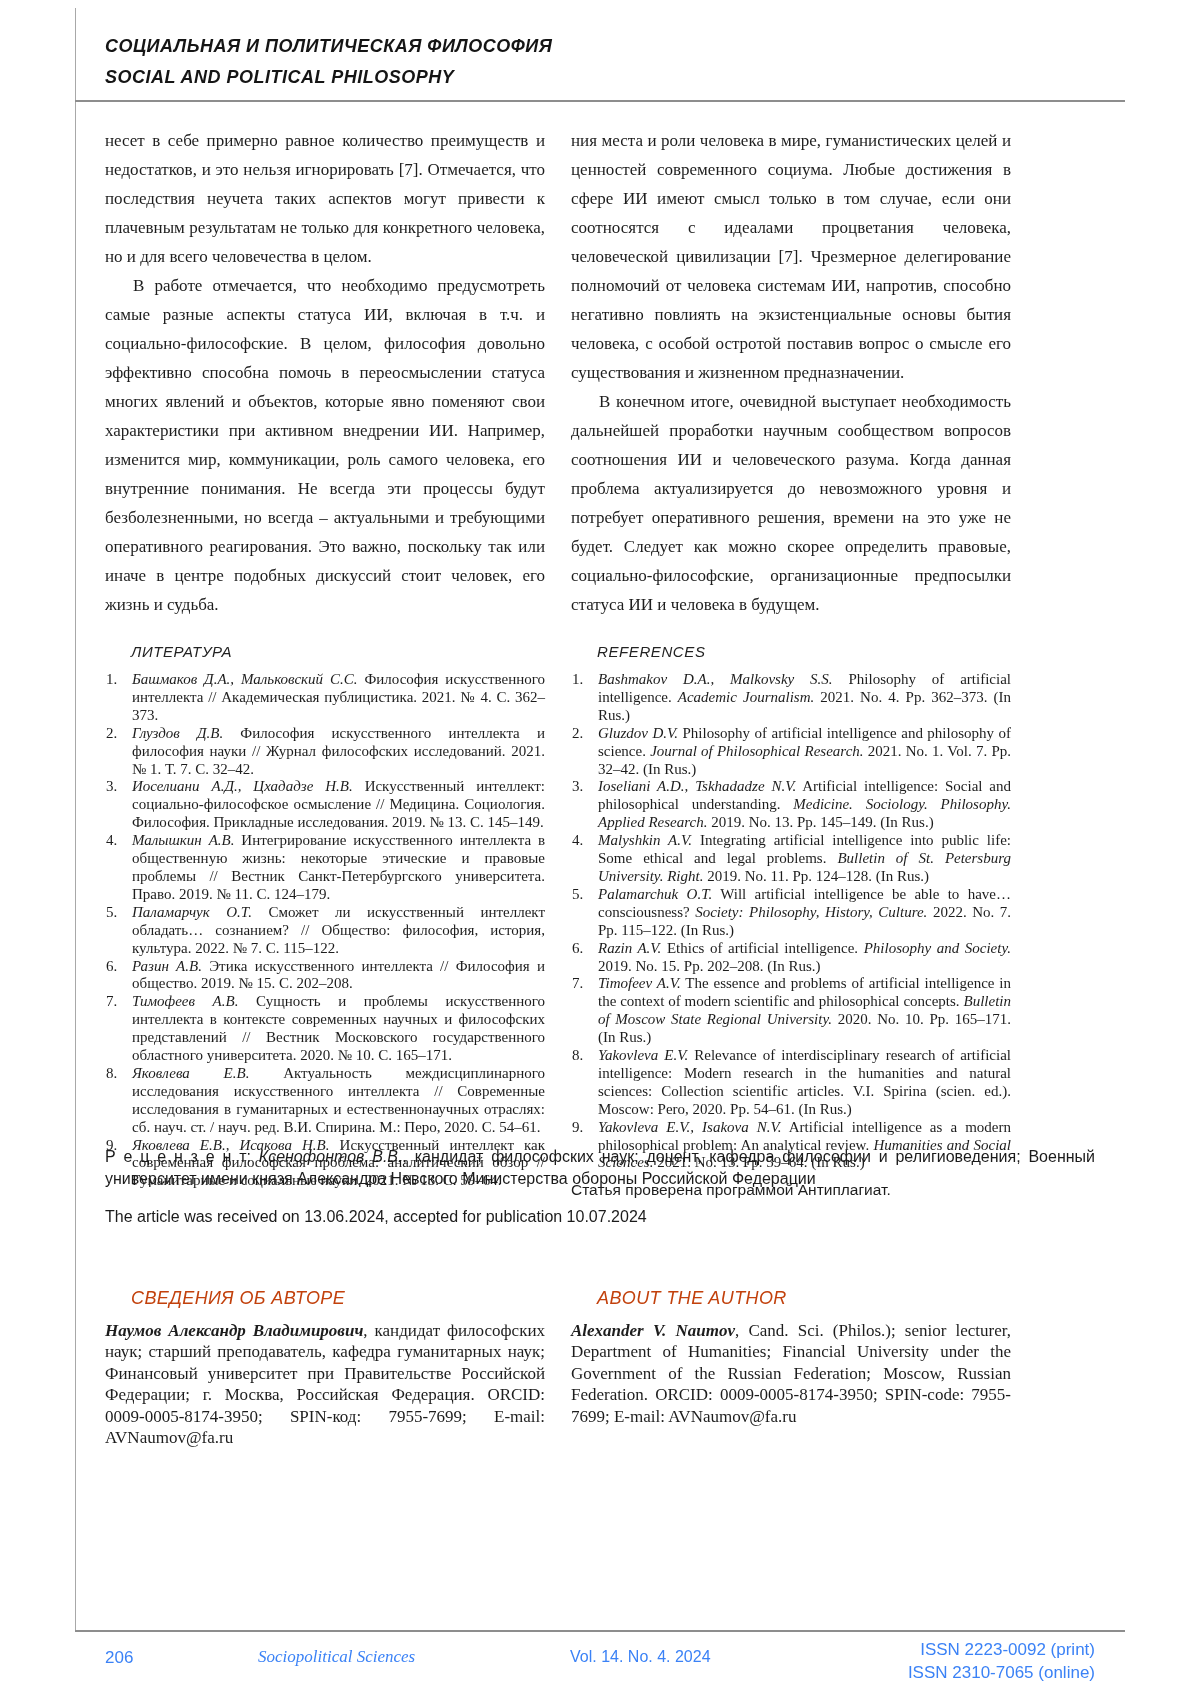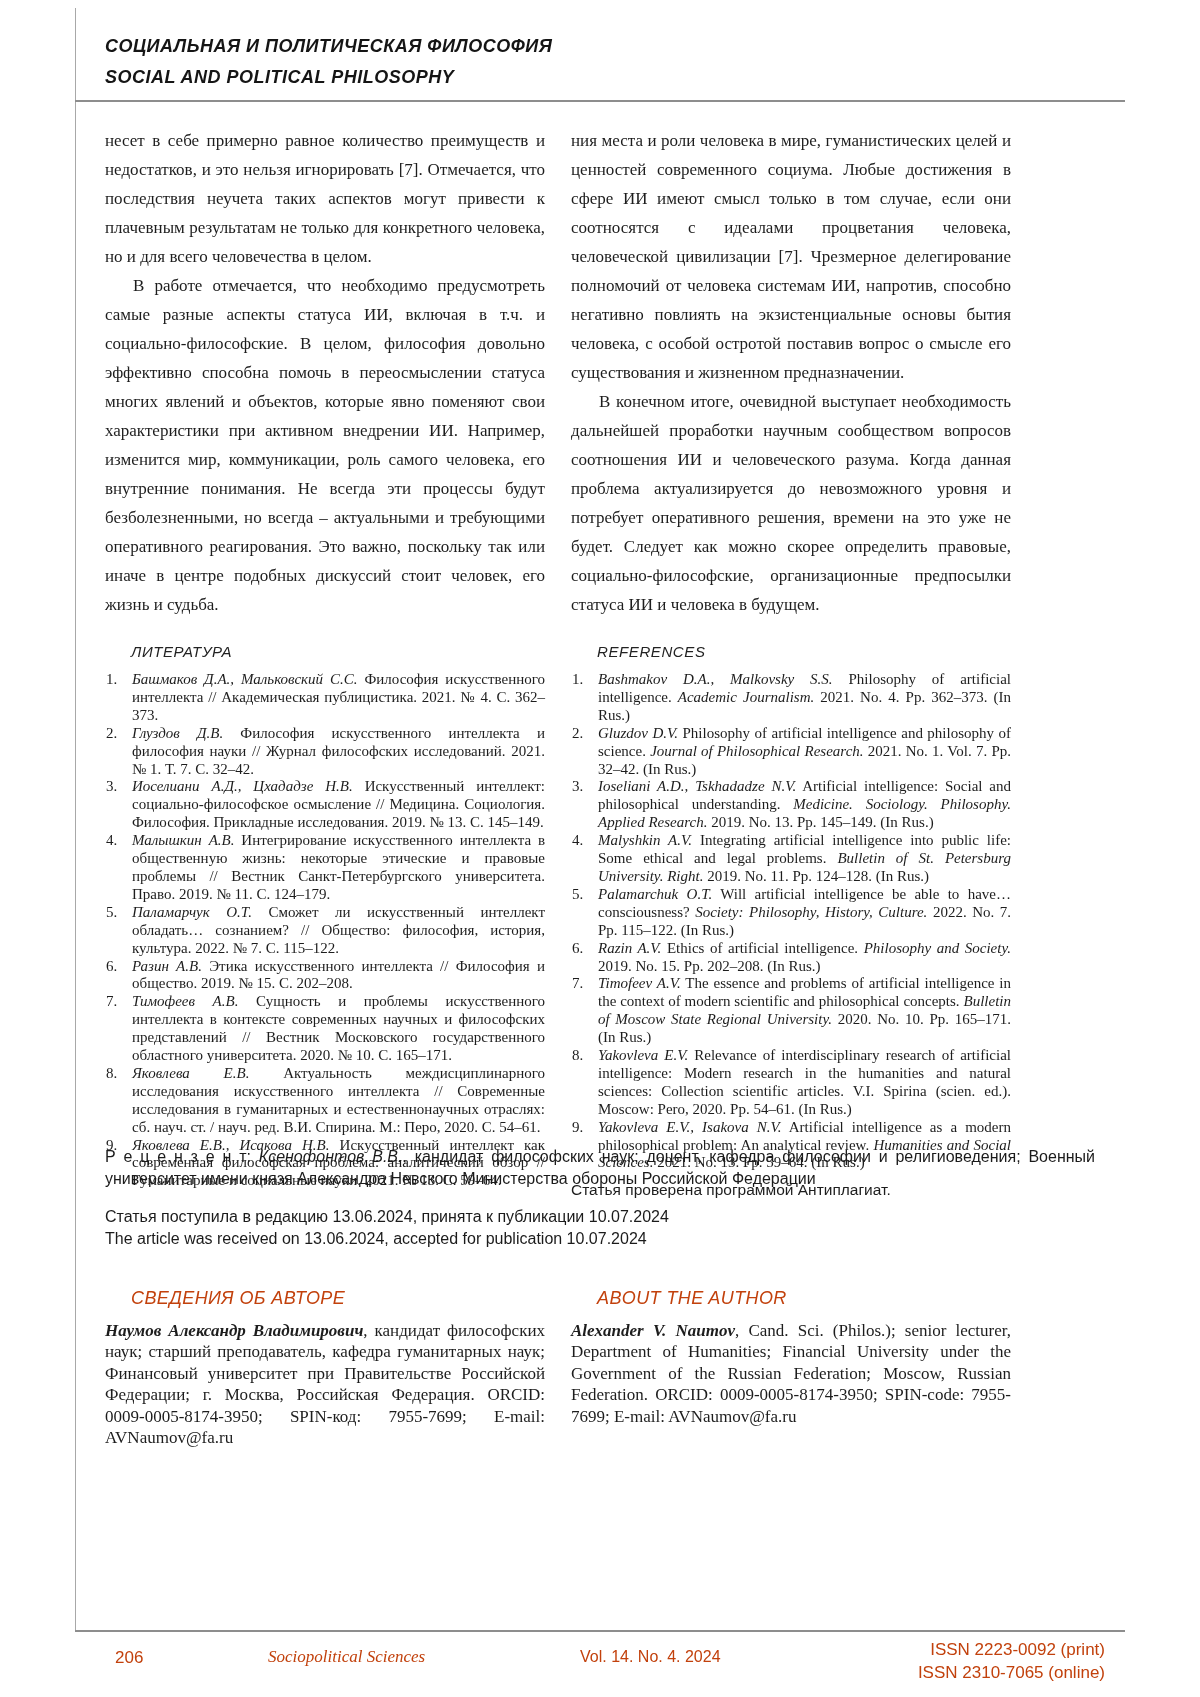--- a/index.html
+++ b/index.html
@@ -51,22 +51,22 @@
   .authors { position: absolute; left: 105px; top: 1288px; width: 906px; display: flex; gap: 26px; }
   .author-heading {
     margin: 0 0 11px 26px;
     font-family: "Liberation Sans", "DejaVu Sans", sans-serif;
     font-weight: 400; font-style: italic; font-size: 18px; letter-spacing: 0.4px; color: #c2410c;
   }
   .bio { margin: 0; font-size: 17px; line-height: 21.4px; text-align: justify; }
   .bio-name { font-weight: 700; font-style: italic; }
 
   .page-footer {
-    position: absolute; left: 115px; top: 1637px; width: 990px; height: 50px;
-    font-family: "Liberation Sans", "DejaVu Sans", sans-serif; font-size: 16.5px; color: #c2410c;
+    position: absolute; left: 105px; top: 1637px; width: 990px; height: 50px;
+    font-family: "Liberation Sans", "DejaVu Sans", sans-serif; font-size: 16.5px; color: #3b82f6;
   }
   .f-page { position: absolute; left: 0; top: 11px; font-size: 17px; }
   .f-journal { position: absolute; left: 153px; top: 10px; font-family: "Liberation Serif", "DejaVu Serif", serif; font-style: italic; font-size: 17px; }
   .f-vol { position: absolute; left: 465px; top: 11px; font-size: 16px; }
   .f-issn { position: absolute; right: 0; top: 1px; text-align: right; line-height: 23px; font-size: 17px; }
 </style>
 </head>
 <body>
 
 <div class="vline"></div>
@@ -128,21 +128,20 @@
 
         <li class="ref-item"><span class="ref-num">9.</span><span class="ref-text"><i>Yakovleva E.V., Isakova N.V.</i><span> Artificial intelligence as a modern philosophical problem: An analytical review. </span><i>Humanities and Social Sciences.</i><span> 2021. No. 13. Pp. 59–64. (In Rus.)</span></span></li>
       </ol>
     <p class="antiplagiat">Статья проверена программой Антиплагиат.</p>
   </div>
 </div>
 
 <section class="meta">
   <p class="reviewer"><span>Р е ц е н з е н т: </span><i>Ксенофонтов В.В.</i><span>, кандидат философских наук; доцент, кафедра философии и религиоведения; Военный университет имени князя Александра Невского Министерства обороны Российской Федерации</span></p>
   <div class="received-block">
-    <p>Статья поступила в редакцию 13.06.2024, принята к публикации 10.07.2024</p>
     <p>The article was received on 13.06.2024, accepted for publication 10.07.2024</p>
   </div>
 </section>
 
 <section class="authors">
   <div class="col">
     <h3 class="author-heading">СВЕДЕНИЯ ОБ АВТОРЕ</h3>
     <p class="bio"><span class="bio-name">Наумов Александр Владимирович</span><span>, кандидат философских наук; старший преподаватель, кафедра гуманитарных наук; Финансовый университет при Правительстве Российской Федерации; г. Москва, Российская Федерация. ORCID: 0009-0005-8174-3950; SPIN-код: 7955-7699; E-mail: AVNaumov@fa.ru</span></p>
   </div>
   <div class="col">

